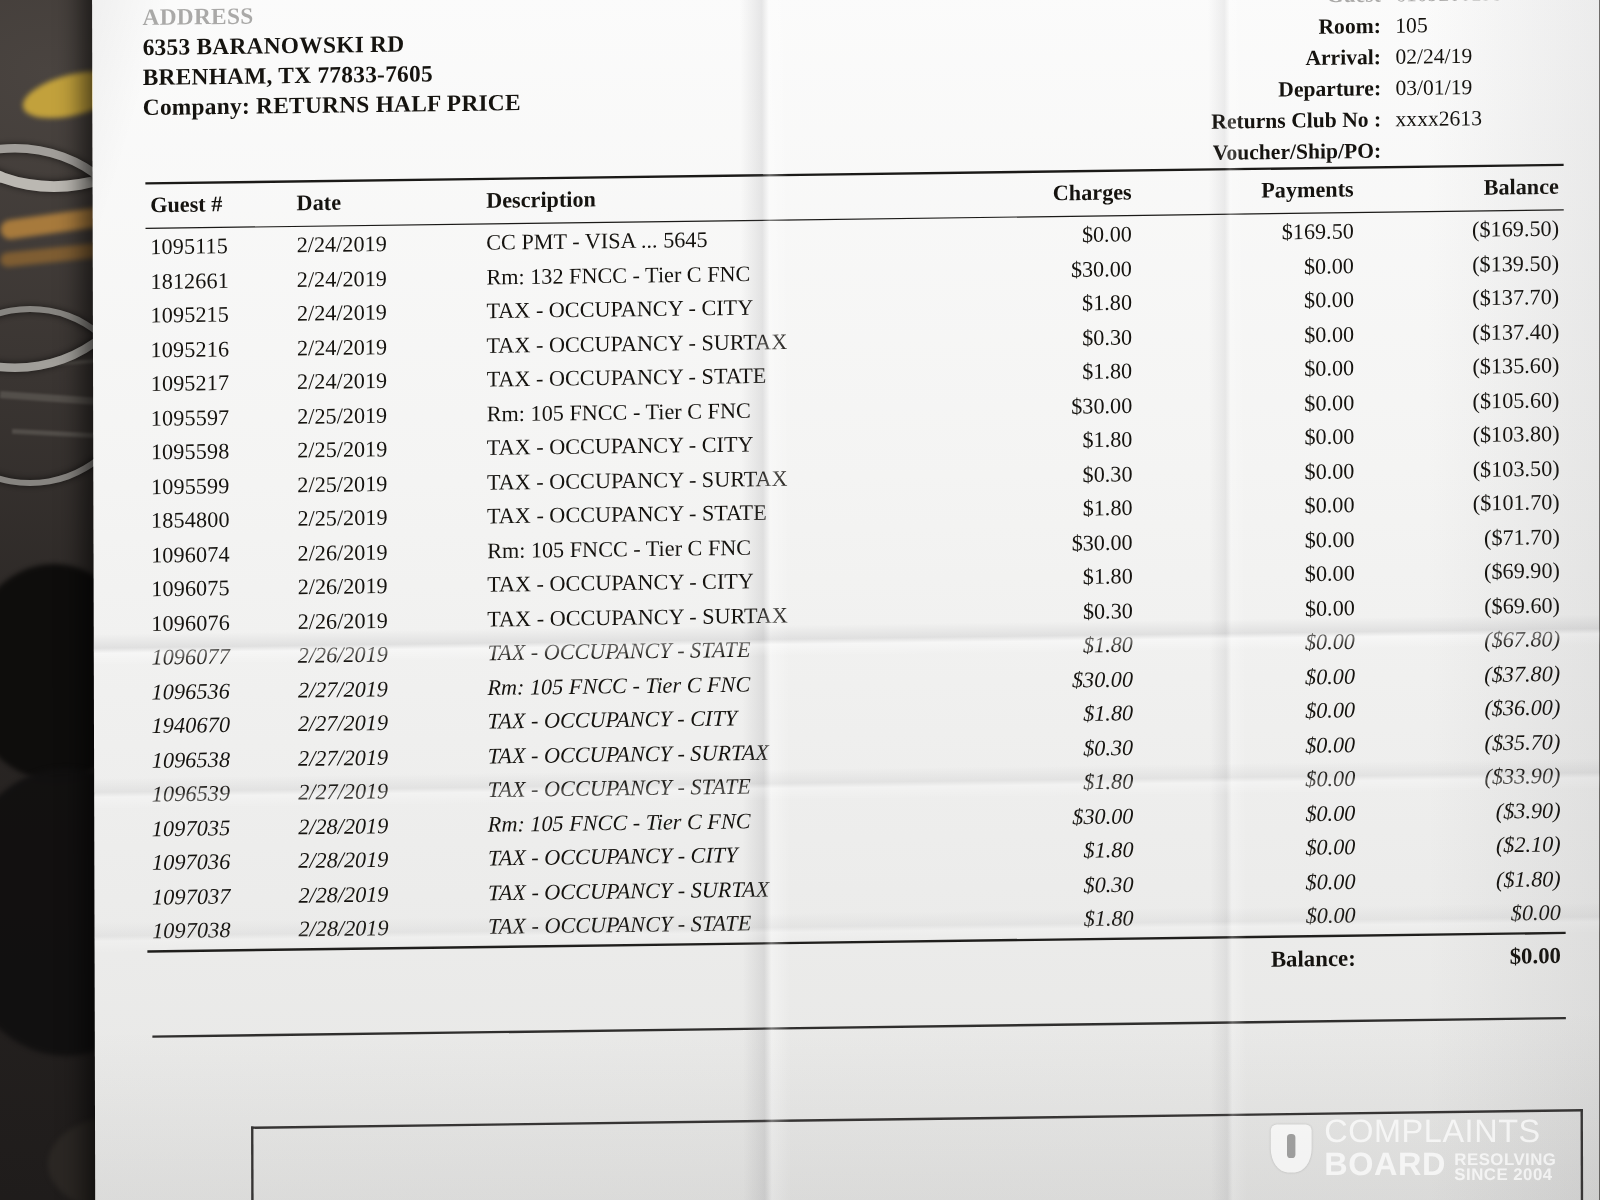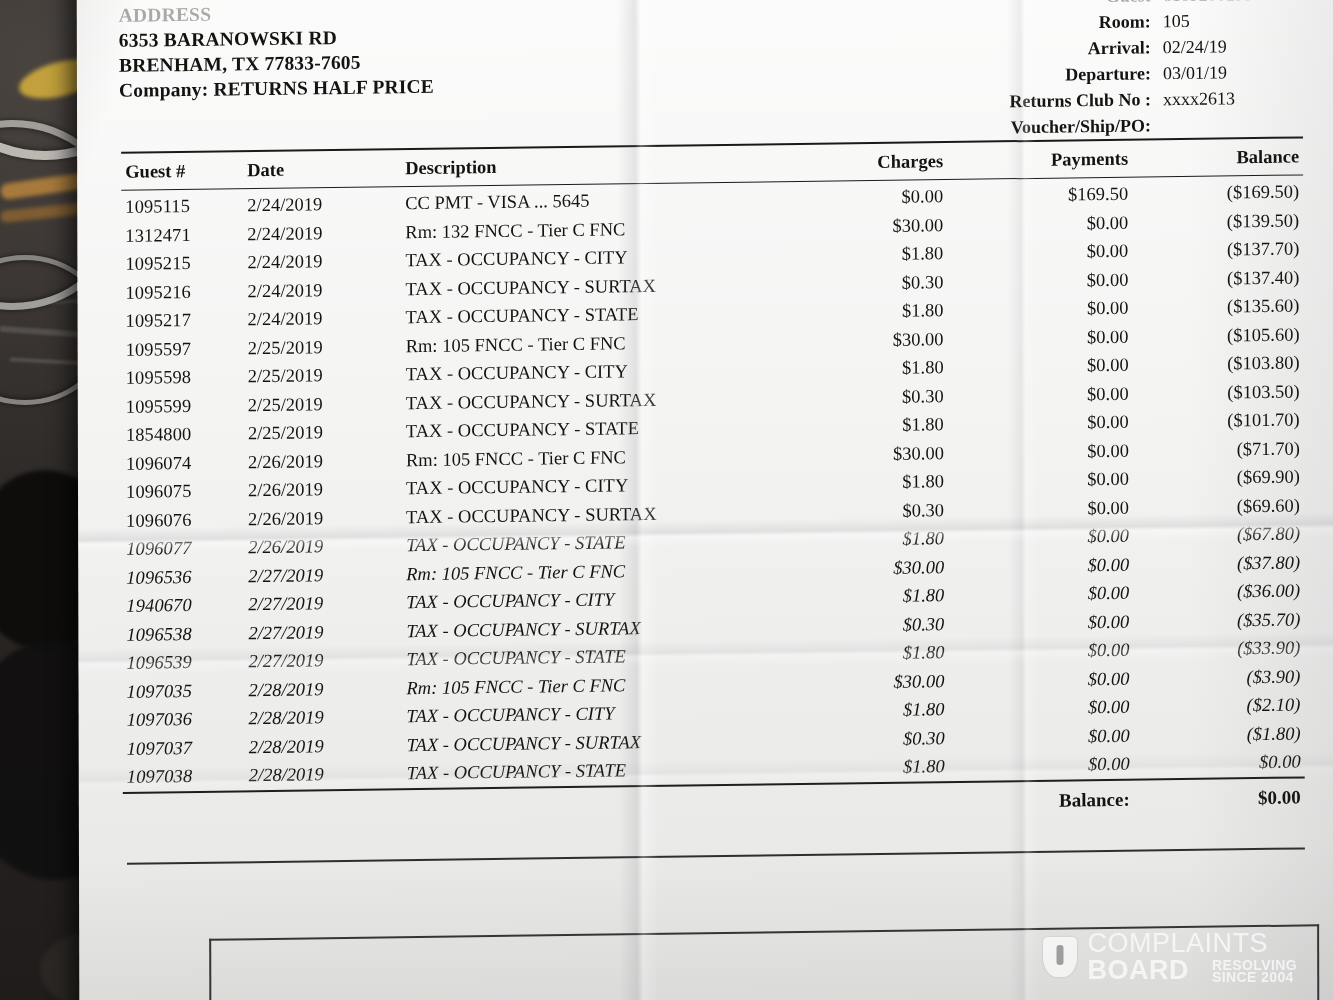--- a/index.html
+++ b/index.html
@@ -240,21 +240,21 @@
     content: "";
     position: absolute;
     left: 50%; top: 8px;
     transform: translateX(-50%);
     width: 7px; height: 20px;
     background: #8c8c8c;
     border-radius: 3px;
   }
   .wm-text { color: rgba(255,255,255,.9); line-height: 1; font-family: "Liberation Sans", sans-serif; }
   .wm-l1 { font-size: 27px; font-weight: normal; letter-spacing: .5px; }
-  .wm-l2 { font-size: 27px; font-weight: bold; letter-spacing: .5px; display:flex; align-items:center; gap:23px;}
+  .wm-l2 { font-size: 27px; font-weight: bold; letter-spacing: .5px; display:flex; align-items:flex-end; gap:7px;}
   .wm-sub { font-size: 14px; font-weight: bold; letter-spacing: .4px; line-height: 12px; text-align:left;}
 </style>
 </head>
 <body>
 
 <div id="scene">
 
   <div class="bg-blob b4"></div>
   <div class="bg-blob b5"></div>
   <div class="bg-blob b6"></div>
@@ -323,21 +323,21 @@
         <div class="rows" id="rows">
             <div class="row">
               <div class="c-trans">1095115</div>
               <div class="c-date">2/24/2019</div>
               <div class="c-desc">CC PMT - VISA  ... 5645</div>
               <div class="c-chg">$0.00</div>
               <div class="c-pay">$169.50</div>
               <div class="c-bal">($169.50)</div>
             </div>
             <div class="row">
-              <div class="c-trans">1312471</div>
+              <div class="c-trans">1812661</div>
               <div class="c-date">2/24/2019</div>
               <div class="c-desc">Rm: 132 FNCC - Tier C FNC</div>
               <div class="c-chg">$30.00</div>
               <div class="c-pay">$0.00</div>
               <div class="c-bal">($139.50)</div>
             </div>
             <div class="row">
               <div class="c-trans">1095215</div>
               <div class="c-date">2/24/2019</div>
               <div class="c-desc">TAX - OCCUPANCY - CITY</div>

